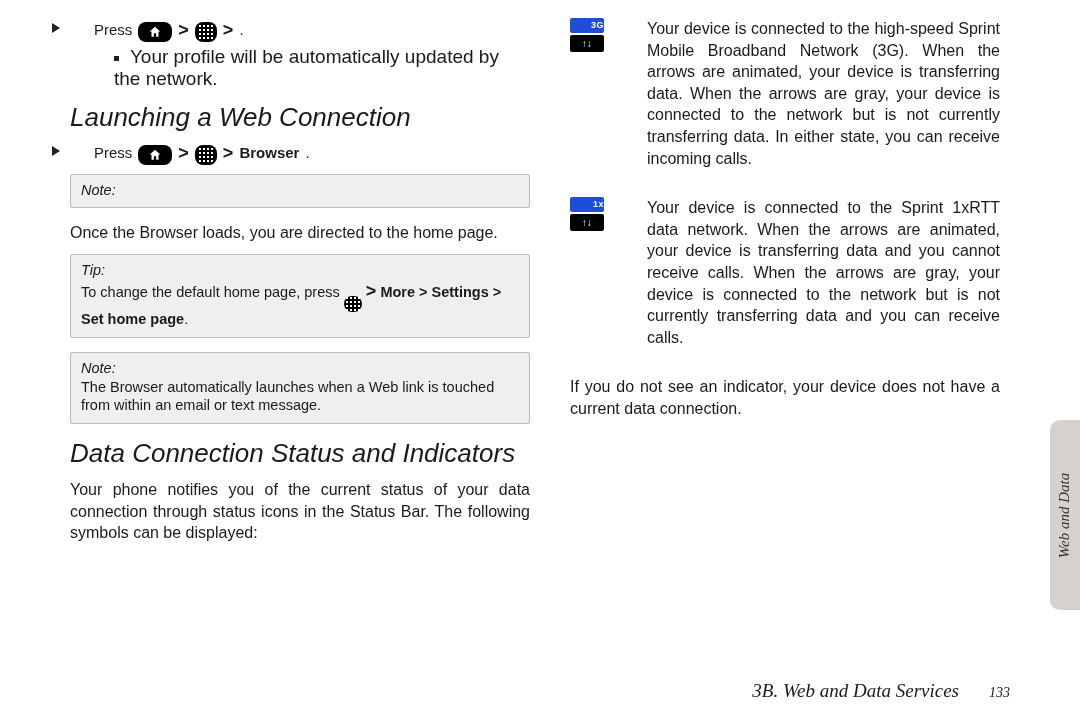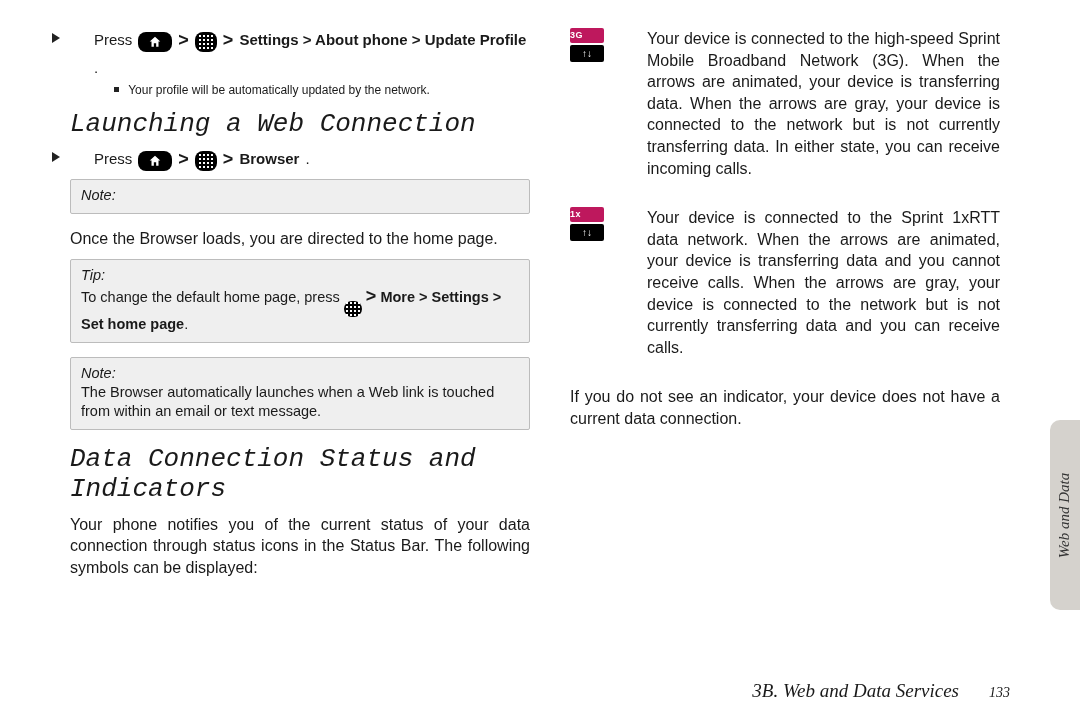--- a/index.html
+++ b/index.html
@@ -1,55 +1,55 @@
 <!DOCTYPE html>
 <html><head>
 <meta charset="utf-8">
 <style>
   :root { --text:#1a1a1a; --muted:#444; --boxbg:#efefef; --boxbr:#bcbcbc; --tab:#d5d2cd; }
   * { box-sizing: border-box; }
   body { margin:0; background:#fff; font-family: Helvetica, Arial, sans-serif; color:var(--text); }
   .page { position:relative; width:1080px; height:720px; overflow:hidden; }
-  .columns { display:flex; gap:40px; padding:28px 70px 0 70px; }
+  .columns { display:flex; gap:40px; padding:18px 70px 0 70px; }
   .col { flex:1 1 0; }
   .left { max-width:460px; }
   .right { max-width:430px; }
 
-  h2 { font-family: Liberation Mono, monospace; font-style:italic; font-weight:400;
+  h2 { font-family: Liberation Sans, sans-serif; font-style:italic; font-weight:400;
        font-size:26px; margin:12px 0 8px; }
 
   .step-line { font-size:15px; line-height:1.35; display:flex; gap:6px; align-items:center; flex-wrap:wrap; margin-left:24px; }
   .tri { display:inline-block; width:0; height:0; border-left:8px solid #222; border-top:5px solid transparent; border-bottom:5px solid transparent; position:relative; top:1px; }
   .tri.outer { position:absolute; margin-left:-18px; margin-top:4px; }
   .gt { font-size:18px; font-weight:bold; }
   .bold { font-weight:700; }
   .square { display:inline-block; width:5px; height:5px; background:#222; position:relative; top:-2px; margin-right:6px; }
 
   .btn-home, .btn-grid { display:inline-flex; align-items:center; justify-content:center;
       background:#000; color:#fff; border-radius:8px; height:20px; position:relative; top:2px; }
   .btn-home { width:34px; }
   .btn-home svg { width:14px; height:14px; }
   .btn-grid { width:22px; }
   .grid-dots { display:grid; grid-template-columns:repeat(4,2px); grid-template-rows:repeat(4,2px); gap:2px; }
   .grid-dots span { background:#fff; width:2px; height:2px; }
 
-  .sub { margin:4px 0 12px 44px; font-size:12px; }
+  .sub { margin:4px 0 12px 44px; font-size:19px; }
   .para { font-size:16px; line-height:1.35; margin:10px 0; text-align:justify; }
 
   .callout { background:var(--boxbg); border:1px solid var(--boxbr); border-radius:2px;
              padding:6px 10px 8px; margin:8px 0 14px; font-size:14.5px; line-height:1.3; }
   .callout-row { display:flex; gap:0;flex-direction:column; }
   .callout-label { font-style:italic; min-width:40px; }
   .callout-body { flex:1; }
 
   .ind-row { display:flex; gap:22px; margin-bottom:28px; }
   .ind-icon { width:34px; flex:0 0 34px; }
   .ind-text { flex:1; font-size:16px; line-height:1.35; text-align:justify;margin-left:21px; }
   .icon3g, .icon1x { width:34px; height:34px; position:relative; }
-  .icon-top { background:#be185d; color:#fff; font-size:9px; font-weight:bold; text-align:left;
+  .icon-top { background:#1d4ed8; color:#fff; font-size:9px; font-weight:bold; text-align:right;
               border-radius:2px; height:15px; line-height:15px; letter-spacing:0.5px; }
   .icon-bot { background:#000; color:#fff; height:17px; border-radius:2px; margin-top:2px;
               display:flex; align-items:center; justify-content:center; gap:2px; font-size:10px; }
 
   .side-tab { position:absolute; right:0; top:420px; width:30px; height:190px; background:var(--tab);
               border-radius:10px 0 0 10px; display:flex; align-items:center; justify-content:center; }
   .side-tab span { transform:rotate(-90deg); font-family:Georgia,serif; font-style:italic; font-size:15px;
                    white-space:nowrap; color:#333; }
 
   .footer { position:absolute; right:70px; bottom:18px; display:flex; gap:30px; align-items:baseline; }
@@ -88,21 +88,21 @@
                 <span></span>
                 <span></span>
                 <span></span>
                 <span></span>
                 <span></span>
                 <span></span>
                 <span></span>
               </span>
           </span>
           <span class="gt">&gt;</span>
-          <span class="bold">Settings &gt; About phone &gt; Update Profile</span>.
+          .
         </span>
       </div>
       <div class="sub">
         <span class="square"></span>
         <span>Your profile will be automatically updated by the network.</span>
       </div>
 
       <h2>Launching a Web Connection</h2>
 
       <div style="position:relative; margin-bottom:6px;">

